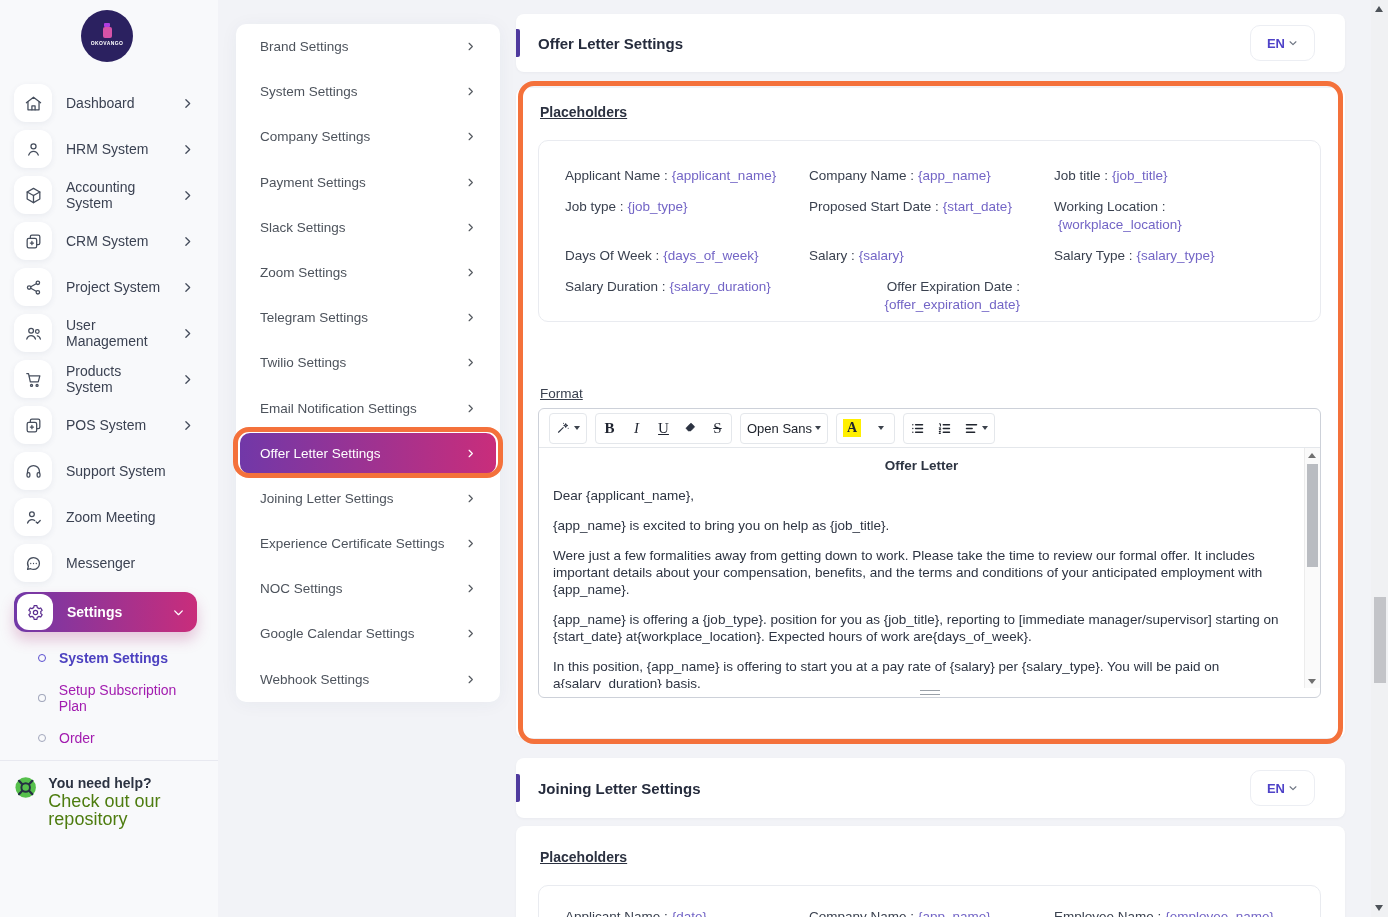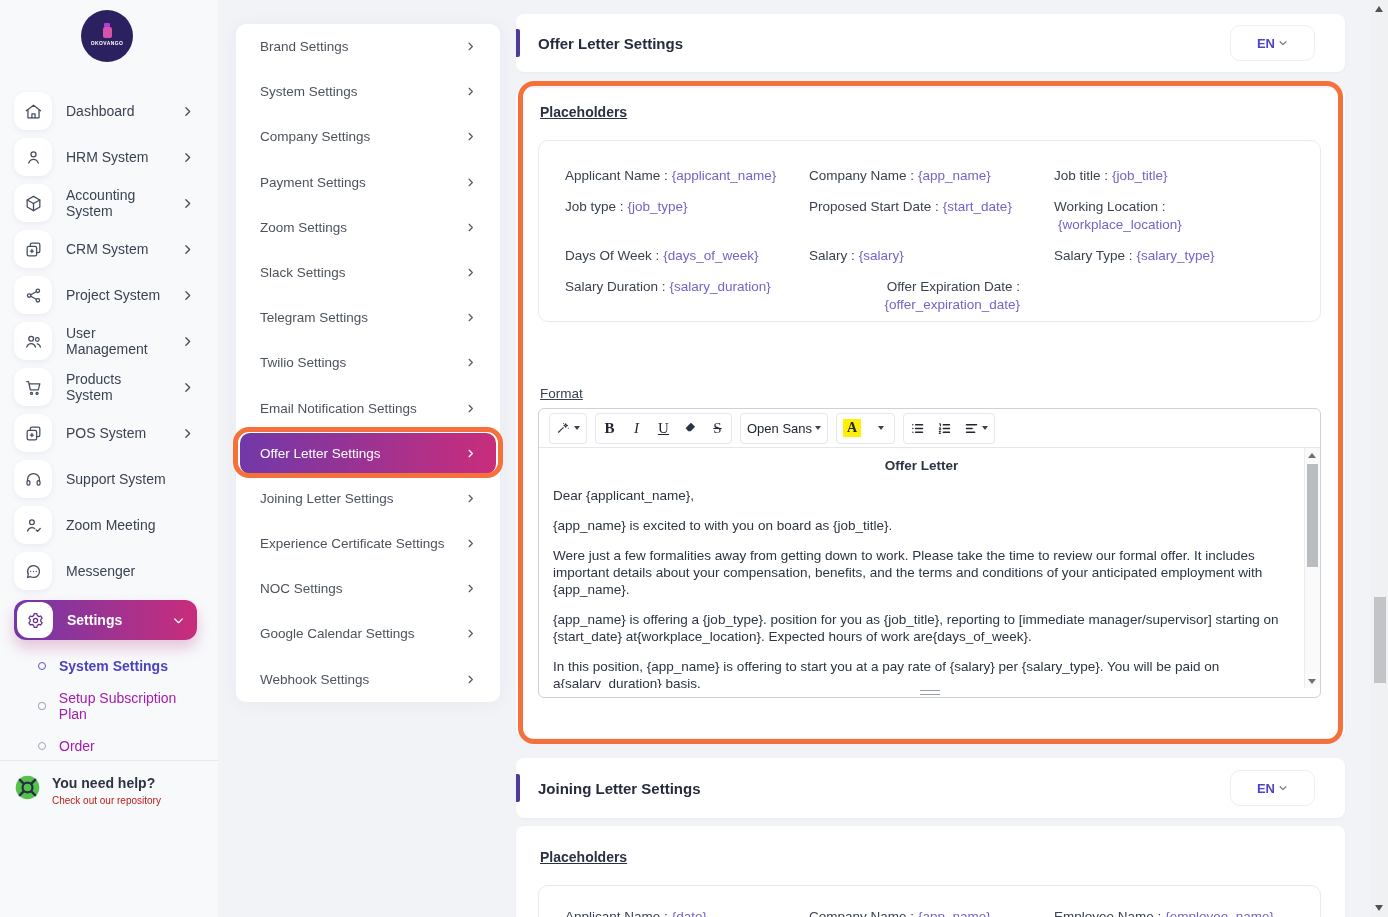--- a/index.html
+++ b/index.html
@@ -12,40 +12,40 @@
   }
   svg { display:block; }
 
   
   .left-sidebar { position:absolute; left:0; top:0; width:218px; height:917px; background:#f8f9fb; }
   .logo { position:absolute; top:10px; left:81px; width:52px; height:52px; border-radius:50%;
           background:#2b2160; display:flex; flex-direction:column; align-items:center; justify-content:center; }
   .logo-figure { width:9px; height:11px; background:#d553a8; border-radius:2px; margin-bottom:2px; position:relative; }
   .logo-figure:before { content:""; position:absolute; top:-4px; left:1.5px; width:6px; height:4px; background:#b03de0; border-radius:1px; }
   .logo-text { font-size:5px; font-weight:700; color:#ffffff; letter-spacing:.4px; }
-  .nav { position:absolute; top:88px; left:14px; width:190px; }
+  .nav { position:absolute; top:80px; left:14px; width:190px; }
   .nav-item { display:flex; align-items:center; height:46px; gap:14px; cursor:pointer; }
   .tile { width:38px; height:38px; min-width:38px; background:#ffffff; border-radius:12px;
           box-shadow:0 2px 6px rgba(44,52,98,.07); display:flex; align-items:center; justify-content:center; }
   .nav-label { flex:1; font-size:14px; color:#3b4252; }
   .chev-r { margin-right:10px; }
   .nav-item.active { background:linear-gradient(90deg,#7138a8,#c92d7b); border-radius:12px; height:40px;
           margin:6px 7px 2px 0; padding:0 12px 0 3px; box-shadow:0 8px 14px rgba(170,45,120,.25); }
   .nav-item.active .tile { width:36px; height:36px; min-width:36px; box-shadow:none; }
   .nav-item.active .nav-label { color:#fff; font-weight:700; }
   .sub-nav { margin-top:6px; }
   .sub-item { display:flex; align-items:center; height:40px; gap:13px; padding-left:24px; cursor:pointer; }
   .bullet { width:8px; height:8px; border:1.5px solid #a2a7bc; border-radius:50%; }
   .sub-item.active .bullet { border-color:#5b4fd0; }
   .sub-label { font-size:14px; color:#a21caf; }
   .sub-item.active .sub-label { color:#4c41c0; font-weight:700; }
   .side-divider { position:absolute; top:760px; left:0; width:218px; border-top:1px solid #e8e9f0; }
   .help { position:absolute; top:774px; left:14px; display:flex; gap:11px; align-items:flex-start; }
   .help-title { font-size:14px; font-weight:700; color:#2c3342; line-height:18px; }
-  .help-sub { font-size:10px; color:#b91c1c; line-height:18px; }
+  .help-sub { font-size:18px; color:#4d7c0f; line-height:18px; }
 
   
   .settings-panel { position:absolute; left:236px; top:24px; width:264px; height:678px;
           background:#fff; border-radius:10px; box-shadow:0 2px 18px rgba(45,55,100,.05);
           display:flex; flex-direction:column; padding:0; }
   .sp-item { height:45.2px; display:flex; align-items:center; justify-content:space-between;
           padding:0 24px; font-size:13.5px; color:#4d535c; cursor:pointer; }
   .sp-item.active { background:linear-gradient(90deg,#7138a8,#c92d7b); color:#fff; border-radius:10px;
           margin:2px 4px; height:41px; padding:0 20px; }
   .ring { position:absolute; border:5px solid #f4713b; border-radius:16px; pointer-events:none; z-index:6; }
@@ -54,21 +54,21 @@
 
   
   .card { position:absolute; background:#fff; border-radius:8px; box-shadow:0 1px 3px rgba(16,24,40,.04); }
   .header-card { left:516px; width:829px; height:58px; }
   .hc-offer { top:14px; }
   .hc-join { top:758px; height:60px; }
   .accent { position:absolute; left:0; top:15px; width:4px; height:28px; background:#4f3a9e; border-radius:0 2px 2px 0; }
   .hc-join .accent { top:16px; }
   .card-title { position:absolute; left:22px; top:50%; transform:translateY(-50%);
           font-size:15px; font-weight:700; color:#262c3d; }
-  .lang-btn { position:absolute; right:30px; top:11px; height:36px; min-width:48px; padding:0 26px;
+  .lang-btn { position:absolute; right:30px; top:11px; height:36px; min-width:48px; padding:0 16px;
           border:1px solid #eceef3; border-radius:10px; background:#fff; display:flex; align-items:center;
           justify-content:center; gap:3px; font-size:13px; font-weight:700; color:#4f43c8; cursor:pointer; }
   .content-card { left:516px; width:829px; }
   .cc-offer { top:88px; height:650px; }
   .cc-join { top:826px; height:91px; border-radius:8px 8px 0 0; }
   .section-label { position:absolute; left:24px; font-size:14px; font-weight:700; color:#2b3140;text-decoration:underline; }
   .ph-box { position:absolute; left:22px; width:783px; border:1px solid #e9ebf0; border-radius:10px;
           padding:26px 10px 0 26px; display:grid; grid-template-columns:244px 245px 1fr;
           row-gap:13px; align-content:start; }
   .ph-item { font-size:13.5px; color:#3a414f; line-height:18px; padding-right:24px; }
@@ -325,27 +325,27 @@
         <path d="M9 5l7 7-7 7"></path>
       </svg>
     </div>
   <div class="sp-item">
       <span>Payment Settings</span>
       <svg width="11" height="11" viewBox="0 0 24 24" fill="none" stroke="#565b61" stroke-width="2.6" stroke-linecap="round" stroke-linejoin="round">
         <path d="M9 5l7 7-7 7"></path>
       </svg>
     </div>
   <div class="sp-item">
+      <span>Slack Settings</span>
+      <svg width="11" height="11" viewBox="0 0 24 24" fill="none" stroke="#565b61" stroke-width="2.6" stroke-linecap="round" stroke-linejoin="round">
+        <path d="M9 5l7 7-7 7"></path>
+      </svg>
+    </div>
+  <div class="sp-item">
       <span>Zoom Settings</span>
-      <svg width="11" height="11" viewBox="0 0 24 24" fill="none" stroke="#565b61" stroke-width="2.6" stroke-linecap="round" stroke-linejoin="round">
-        <path d="M9 5l7 7-7 7"></path>
-      </svg>
-    </div>
-  <div class="sp-item">
-      <span>Slack Settings</span>
       <svg width="11" height="11" viewBox="0 0 24 24" fill="none" stroke="#565b61" stroke-width="2.6" stroke-linecap="round" stroke-linejoin="round">
         <path d="M9 5l7 7-7 7"></path>
       </svg>
     </div>
   <div class="sp-item">
       <span>Telegram Settings</span>
       <svg width="11" height="11" viewBox="0 0 24 24" fill="none" stroke="#565b61" stroke-width="2.6" stroke-linecap="round" stroke-linejoin="round">
         <path d="M9 5l7 7-7 7"></path>
       </svg>
     </div>
@@ -497,21 +497,21 @@
               <line x1="4" y1="18" x2="17" y2="18"></line>
             </svg>
           <span class="caret"></span>
         </div>
       </div>
     </div>
 
     <div class="editor-body">
       <p class="doc-title">Offer Letter</p>
       <p>Dear {applicant_name},</p>
-      <p>{app_name} is excited to with you on board as {job_title}.</p>
+      <p>{app_name} is excited to bring you on help as {job_title}.</p>
       <p>Were just a few formalities away from getting down to work. Please take the time to review our formal offer. It includes important details about your compensation, benefits, and the terms and conditions of your anticipated employment with {app_name}.</p>
       <p>{app_name} is offering a {job_type}. position for you as {job_title}, reporting to [immediate manager/supervisor] starting on {start_date} at{workplace_location}. Expected hours of work are{days_of_week}.</p>
       <p>In this position, {app_name} is offering to start you at a pay rate of {salary} per {salary_type}. You will be paid on a{salary_duration} basis.</p>
       <div class="e-scroll">
         <span class="tri-up"></span>
         <div class="e-thumb"></div>
         <span class="tri-down"></span>
       </div>
     </div>
     <div class="statusbar">

